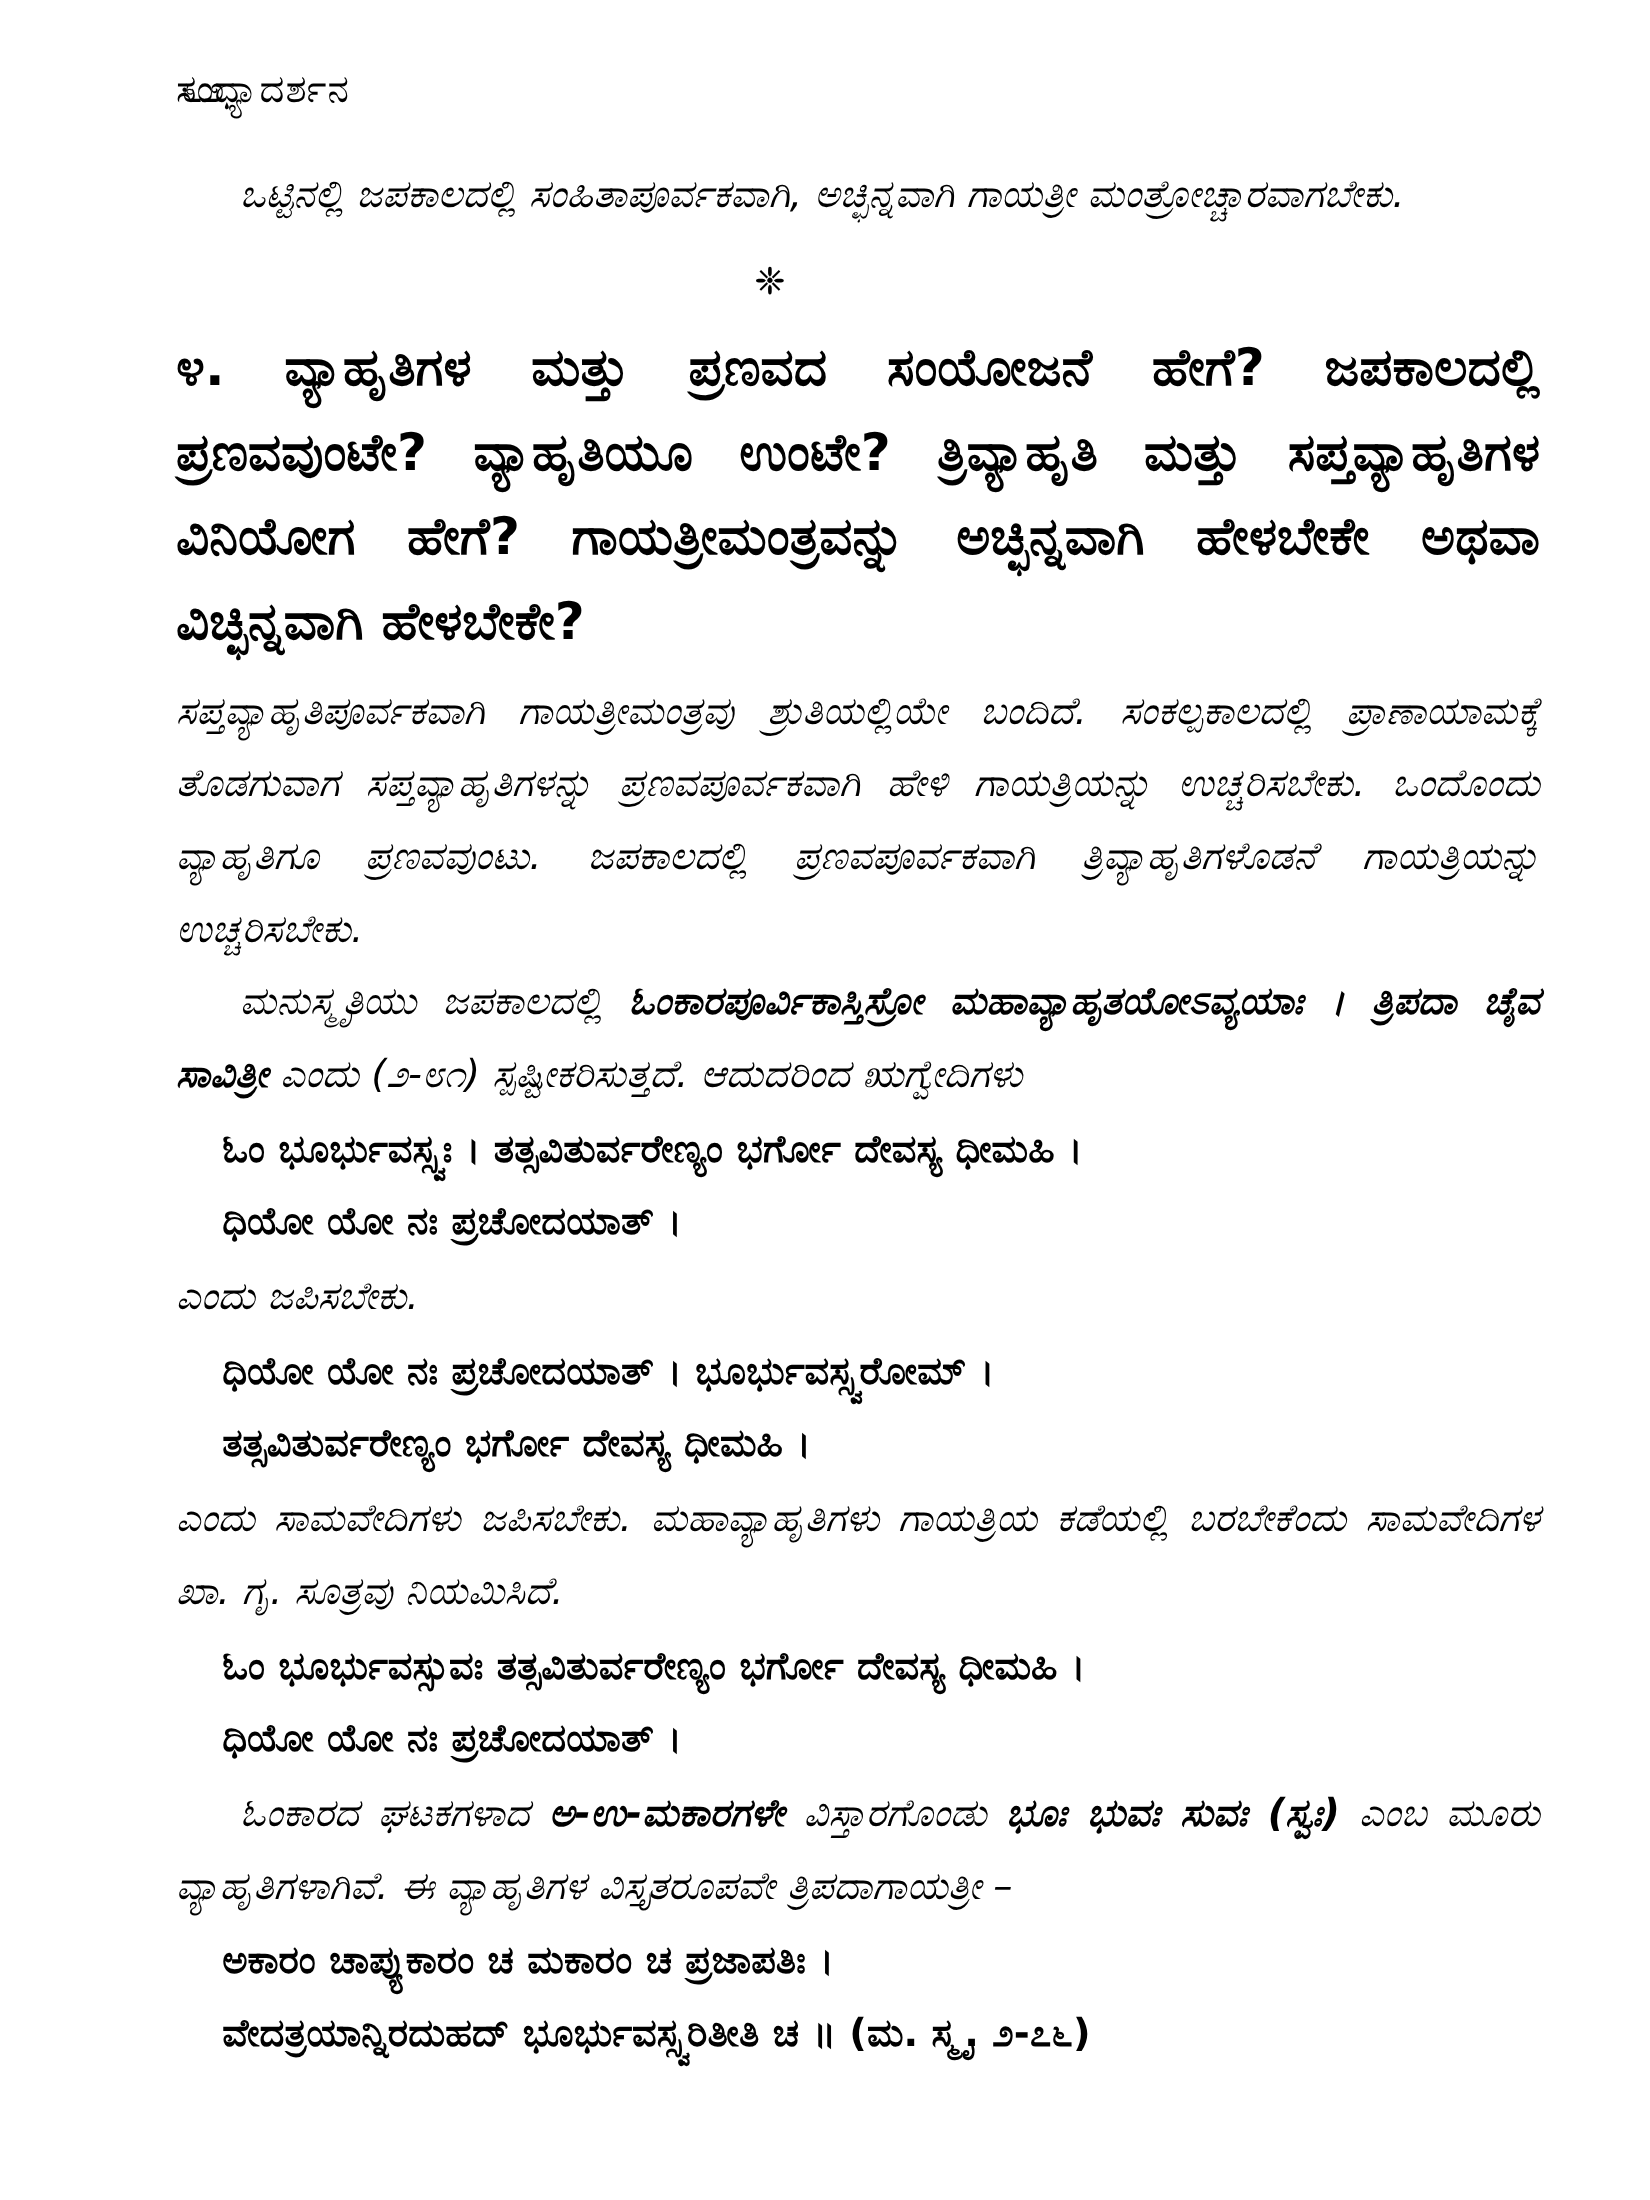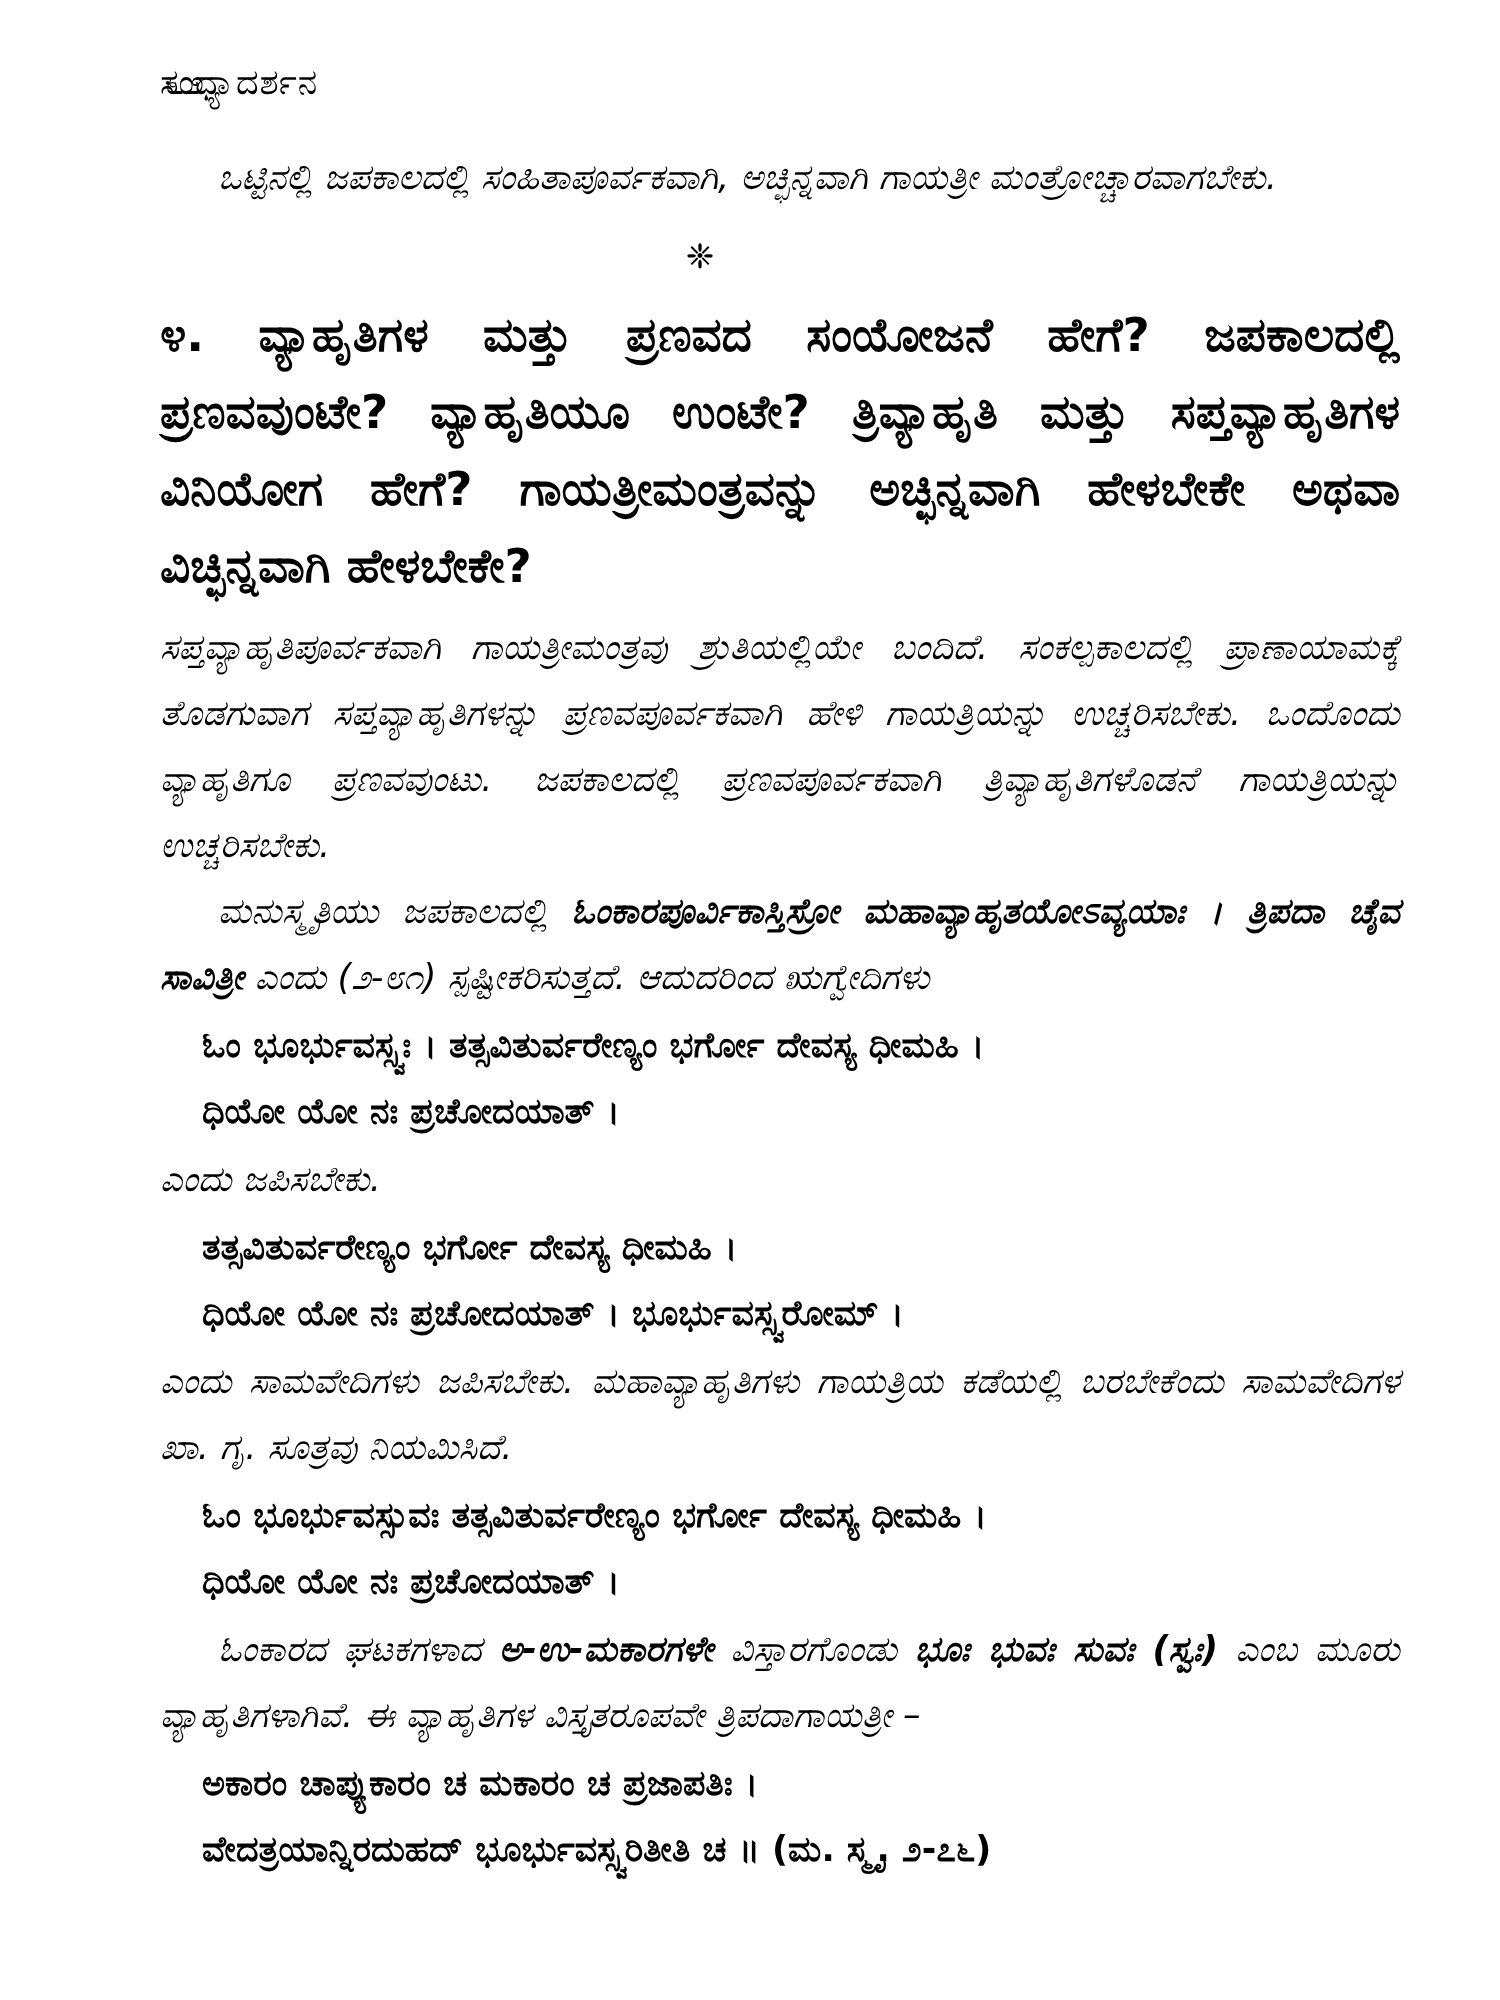--- a/index.html
+++ b/index.html
@@ -94,22 +94,22 @@
   <p class="body-text indent para"><span>ಮನುಸ್ಮೃತಿಯು ಜಪಕಾಲದಲ್ಲಿ </span><span class="bold">ಓಂಕಾರಪೂರ್ವಿಕಾಸ್ತಿಸ್ರೋ ಮಹಾವ್ಯಾಹೃತಯೋಽವ್ಯಯಾಃ । ತ್ರಿಪದಾ ಚೈವ ಸಾವಿತ್ರೀ</span><span> ಎಂದು (೨-೮೧) ಸ್ಪಷ್ಟೀಕರಿಸುತ್ತದೆ. ಆದುದರಿಂದ ಋಗ್ವೇದಿಗಳು</span></p>
 
   <div class="mantra">
     <div class="mantra-line">ಓಂ ಭೂರ್ಭುವಸ್ಸ್ವಃ । ತತ್ಸವಿತುರ್ವರೇಣ್ಯಂ ಭರ್ಗೋ ದೇವಸ್ಯ ಧೀಮಹಿ ।</div>
     <div class="mantra-line">ಧಿಯೋ ಯೋ ನಃ ಪ್ರಚೋದಯಾತ್ ।</div>
   </div>
 
   <p class="body-text para">ಎಂದು ಜಪಿಸಬೇಕು.</p>
 
   <div class="mantra">
+    <div class="mantra-line">ಧಿಯೋ ಯೋ ನಃ ಪ್ರಚೋದಯಾತ್ । ಭೂರ್ಭುವಸ್ಸ್ವರೋಮ್ ।</div>
     <div class="mantra-line">ತತ್ಸವಿತುರ್ವರೇಣ್ಯಂ ಭರ್ಗೋ ದೇವಸ್ಯ ಧೀಮಹಿ ।</div>
-    <div class="mantra-line">ಧಿಯೋ ಯೋ ನಃ ಪ್ರಚೋದಯಾತ್ । ಭೂರ್ಭುವಸ್ಸ್ವರೋಮ್ ।</div>
   </div>
 
   <p class="body-text para">ಎಂದು ಸಾಮವೇದಿಗಳು ಜಪಿಸಬೇಕು. ಮಹಾವ್ಯಾಹೃತಿಗಳು ಗಾಯತ್ರಿಯ ಕಡೆಯಲ್ಲಿ ಬರಬೇಕೆಂದು ಸಾಮವೇದಿಗಳ ಖಾ. ಗೃ. ಸೂತ್ರವು ನಿಯಮಿಸಿದೆ.</p>
 
   <div class="mantra">
     <div class="mantra-line">ಓಂ ಭೂರ್ಭುವಸ್ಸುವಃ ತತ್ಸವಿತುರ್ವರೇಣ್ಯಂ ಭರ್ಗೋ ದೇವಸ್ಯ ಧೀಮಹಿ ।</div>
     <div class="mantra-line">ಧಿಯೋ ಯೋ ನಃ ಪ್ರಚೋದಯಾತ್ ।</div>
   </div>
 
 

